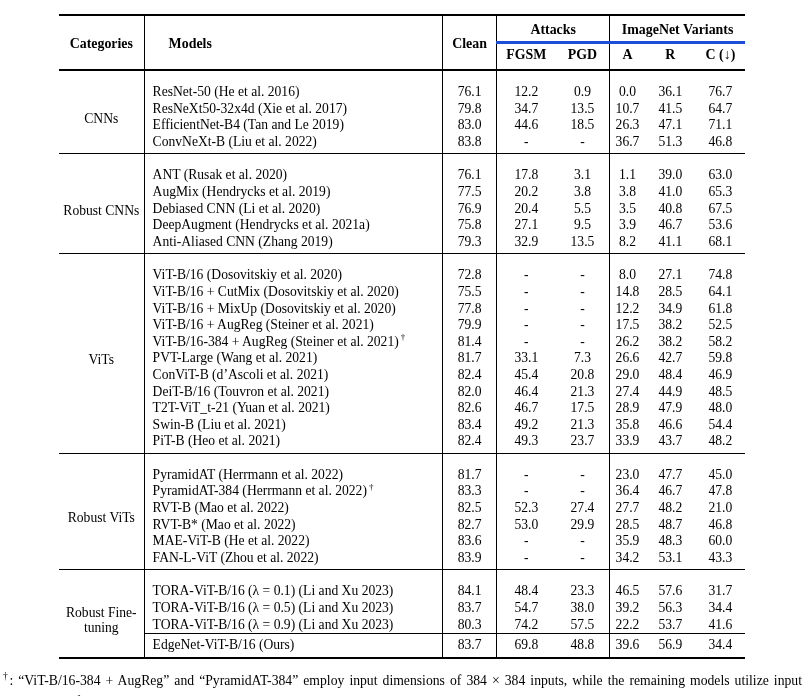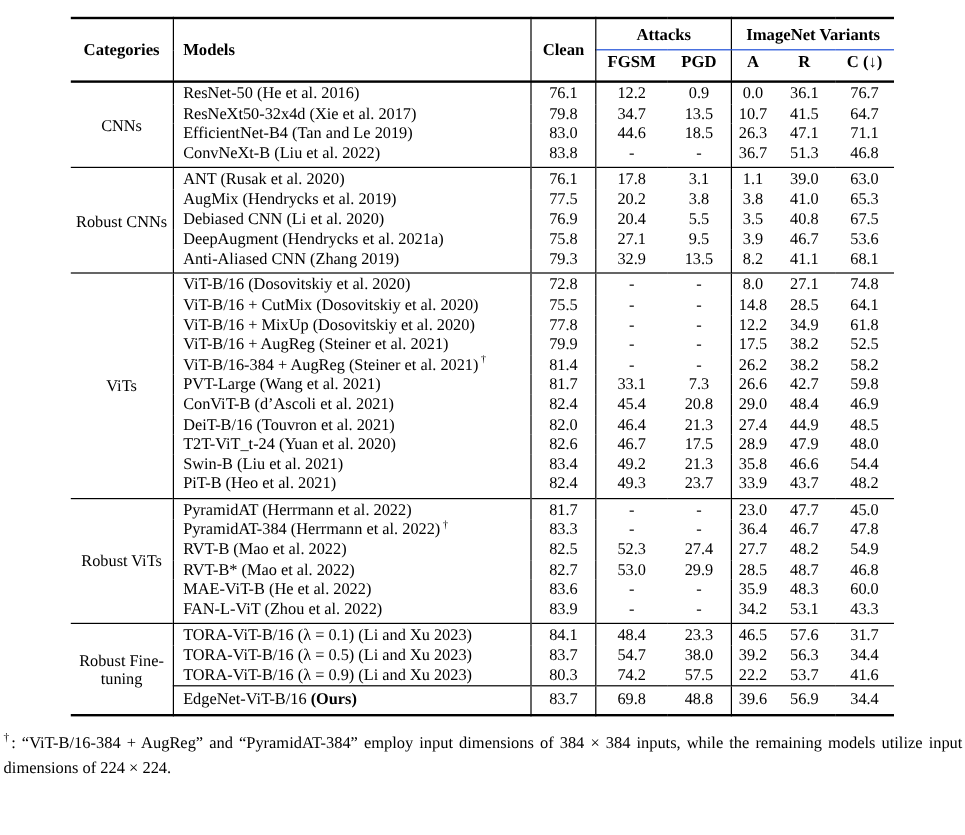--- a/index.html
+++ b/index.html
@@ -22,31 +22,31 @@
     padding: 0 4px;
     line-height: 16.6px;
     vertical-align: middle;
     white-space: nowrap;
     overflow: hidden;
   }
   thead { border-bottom: 2.2px solid #000; }
   thead th { font-weight: bold; text-align: center; font-size: 13.9px; }
   thead tr.h1 th { padding-top: 4px; height: 21px; }
   thead tr.h2 th { height: 23px; padding-bottom: 2px; }
-  th.models-h { text-align: left; padding-left: 8px; }
-  th.grp { border-bottom: 1px solid #1d4ed8; }
+  th.models-h { text-align: left; padding-left: 24px; }
+  th.grp { border-bottom: 3px solid #1d4ed8; }
   .bR { border-right: 1px solid #000; }
   tbody.sec { border-top: 1.5px solid #000; }
-  tbody.sec > tr:first-child > td { padding-top: 1px; }
+  tbody.sec > tr:first-child > td { padding-top: 13px; }
   tbody.sec > tr:last-child > td { padding-bottom: 3px; }
   td.cat { text-align: center; line-height: 15.5px; white-space: normal; margin-top: 24px; }
   td.model { text-align: left; padding-left: 8px; }
   td.num { text-align: center; }
   td.model sup { font-size: 9px; line-height: 0; margin-left: 2px; }
-  td.model b { font-weight: bold; }
+  td.model b { font-weight: normal; }
   tr.sub > td { border-top: 1.3px solid #000; padding-top: 3px; padding-bottom: 3px; }
   .caption {
     width: 799px;
     margin: 12px 0 0 3px;
     font-size: 13.7px;
     line-height: 20.8px;
   }
   .cap-line { text-align: justify; text-align-last: justify; }
   .cap-foot { text-align: justify; }
   .cap-foot sup { font-size: 9.5px; line-height: 0; }
@@ -237,21 +237,21 @@
         <tr>
           <td class="model bR"><span>DeiT-B/16 (Touvron et al. 2021)</span></td>
           <td class="num bR">82.0</td>
           <td class="num">46.4</td>
           <td class="num bR">21.3</td>
           <td class="num">27.4</td>
           <td class="num">44.9</td>
           <td class="num">48.5</td>
         </tr>
         <tr>
-          <td class="model bR"><span>T2T-ViT_t-24 (Yuan et al. 2020)</span></td>
+          <td class="model bR"><span>T2T-ViT_t-21 (Yuan et al. 2021)</span></td>
           <td class="num bR">82.6</td>
           <td class="num">46.7</td>
           <td class="num bR">17.5</td>
           <td class="num">28.9</td>
           <td class="num">47.9</td>
           <td class="num">48.0</td>
         </tr>
         <tr>
           <td class="model bR"><span>Swin-B (Liu et al. 2021)</span></td>
           <td class="num bR">83.4</td>
@@ -291,21 +291,21 @@
           <td class="num">46.7</td>
           <td class="num">47.8</td>
         </tr>
         <tr>
           <td class="model bR"><span>RVT-B (Mao et al. 2022)</span></td>
           <td class="num bR">82.5</td>
           <td class="num">52.3</td>
           <td class="num bR">27.4</td>
           <td class="num">27.7</td>
           <td class="num">48.2</td>
-          <td class="num">54.9</td>
+          <td class="num">21.0</td>
         </tr>
         <tr>
           <td class="model bR"><span>RVT-B* (Mao et al. 2022)</span></td>
           <td class="num bR">82.7</td>
           <td class="num">53.0</td>
           <td class="num bR">29.9</td>
           <td class="num">28.5</td>
           <td class="num">48.7</td>
           <td class="num">46.8</td>
         </tr>

